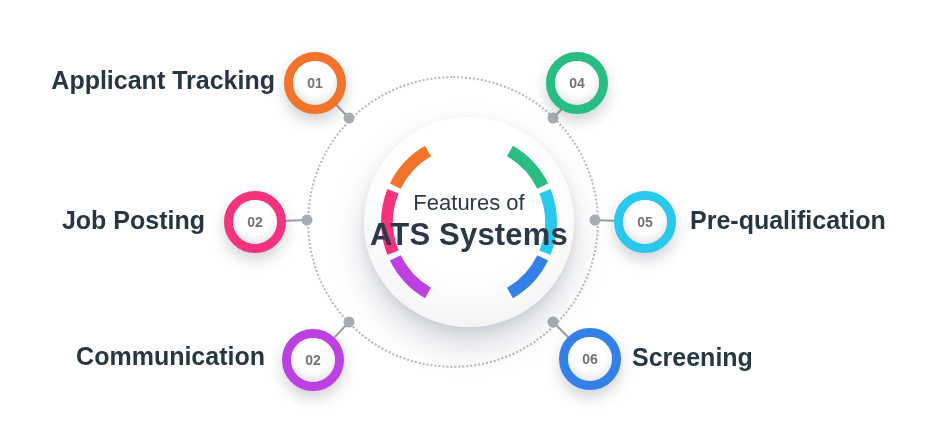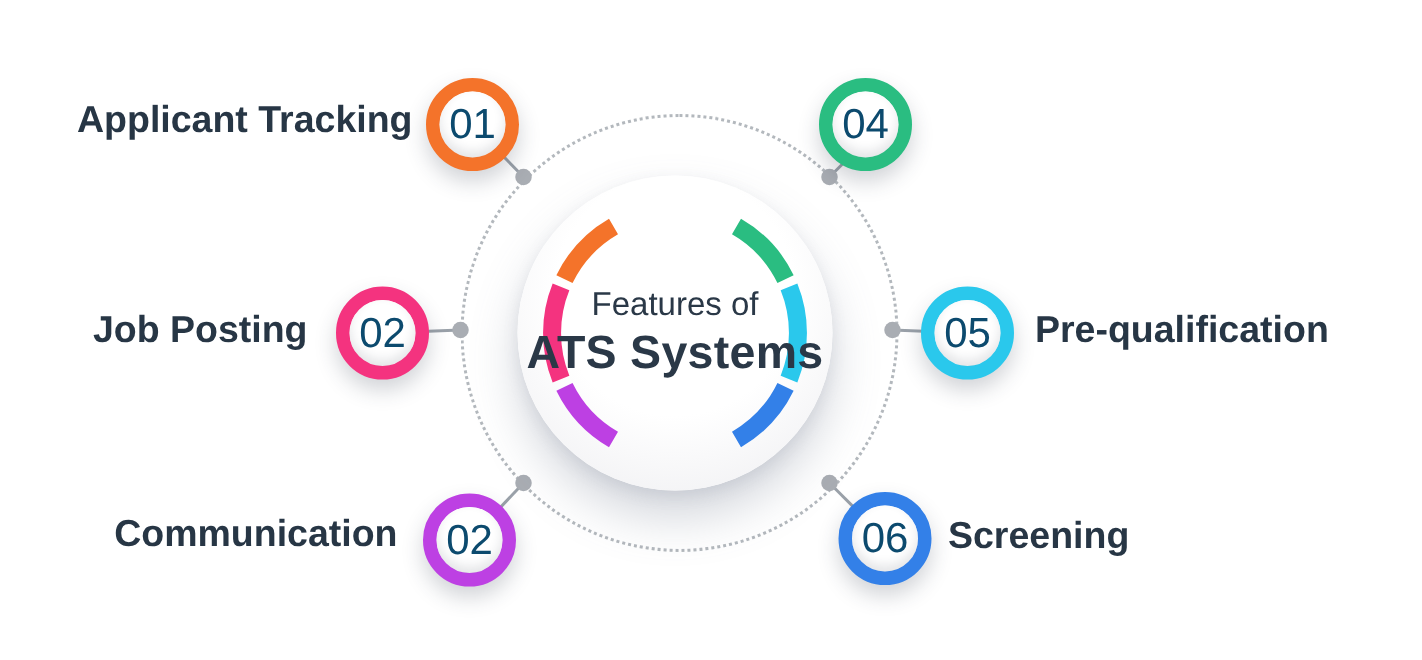--- a/index.html
+++ b/index.html
@@ -6,21 +6,21 @@
   .canvas{
     position:relative;width:948px;height:440px;background:#ffffff;overflow:hidden;
     font-family:"Liberation Sans",sans-serif;
   }
   .dotted-ring{
     position:absolute;left:307px;top:76px;width:288px;height:288px;
     border:2px dotted #b3b8bd;border-radius:50%;
   }
   .connectors{position:absolute;left:0;top:0;width:948px;height:440px;}
   .center-circle{
-    position:absolute;left:345px;top:117px;width:210px;height:210px;border-radius:50%;
+    position:absolute;left:364px;top:117px;width:210px;height:210px;border-radius:50%;
     background:radial-gradient(circle at 50% 38%,#ffffff 48%,#f3f3f5 82%,#e9e9ed 100%);
     box-shadow:0 18px 32px rgba(110,120,140,.30),0 4px 10px rgba(110,120,140,.14);
     text-decoration:underline;
   }
   .arc-ring{position:absolute;left:5px;top:5px;width:200px;height:200px;}
   .arc-ring path{fill:none;stroke-width:12;}
   .center-text{
     position:absolute;left:0;top:0;width:100%;height:100%;
     display:flex;flex-direction:column;align-items:center;justify-content:center;
     color:#2a3847;text-align:center;line-height:1.25;
@@ -30,21 +30,21 @@
   .badge{
     position:absolute;width:44px;height:44px;border-radius:50%;
     border:9px solid #ccc;background:#ffffff;
     box-shadow:0 7px 14px rgba(45,55,75,.22);
     display:flex;align-items:center;justify-content:center;
   }
   .badge::before{
     content:"";position:absolute;inset:0;border-radius:50%;
     box-shadow:inset 0 -4px 7px rgba(30,40,60,.12),inset 0 3px 5px rgba(255,255,255,.95);
   }
-  .badge-number{font-size:28px;font-weight:400;color:#0c4a6e;position:relative;}
+  .badge-number{font-size:14px;font-weight:700;color:#737373;position:relative;}
   .label{
     position:absolute;white-space:nowrap;font-size:25px;font-weight:700;color:#273645;
     line-height:30px;
   }
   .label.right-align{text-align:right;}
 </style>
 </head>
 <body>
 
 <div class="canvas">

